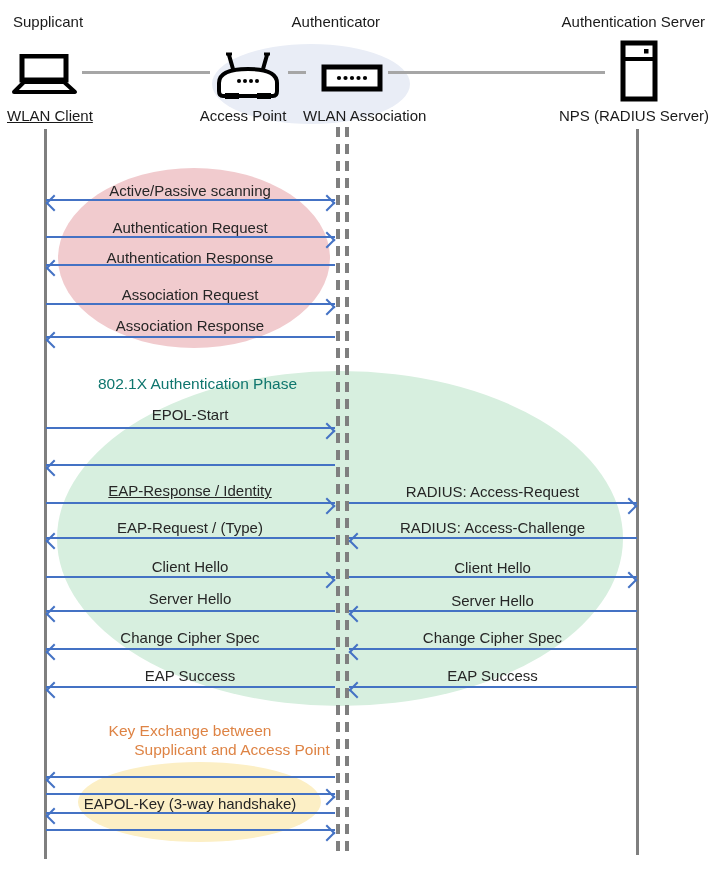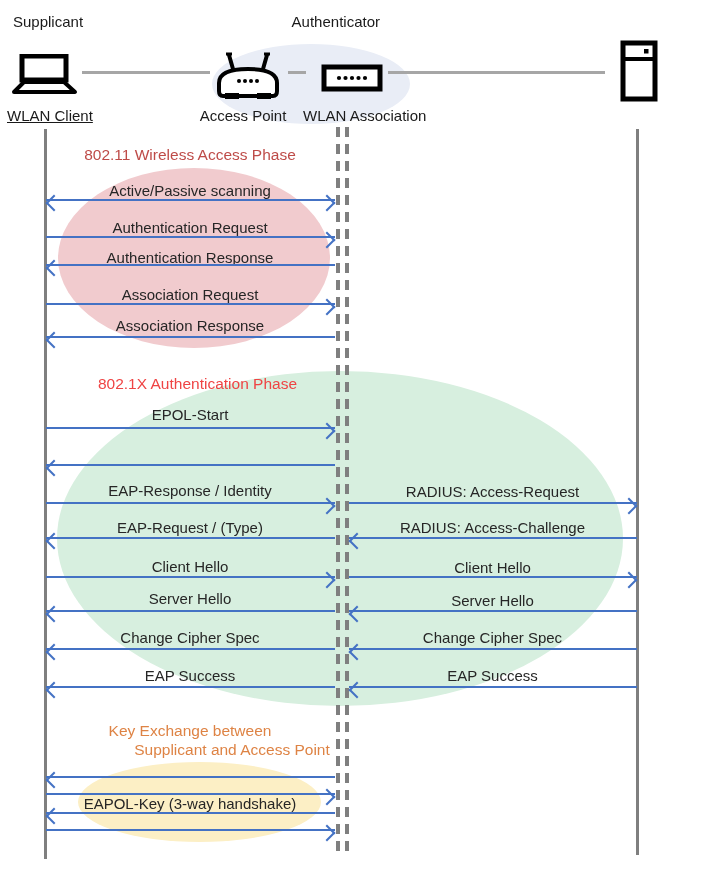--- a/index.html
+++ b/index.html
@@ -21,21 +21,21 @@
   .dashline { position:absolute; width:4px; top:127px; height:730px;
       background:repeating-linear-gradient(to bottom,#7f7f7f 0 10px, transparent 10px 17px); }
   
   .ell { position:absolute; border-radius:50%; }
   .ell-red    { left:58px;  top:168px; width:272px; height:180px; background:#f1cbce; }
   .ell-green  { left:57px;  top:371px; width:566px; height:335px; background:#d7efdf; }
   .ell-yellow { left:78px;  top:762px; width:243px; height:80px;  background:#fcefc5; }
   
   .ptitle { position:absolute; font-size:15.5px; text-align:center; white-space:nowrap; }
   .t-red    { color:#be4b48; }
-  .t-green  { color:#ef4444; }
+  .t-green  { color:#0f766e; }
   .t-orange { color:#de8344; }
   
   .msg { position:absolute; font-size:15px; color:#262626; text-align:center; white-space:nowrap; }
   .lspan { left:45px;  width:290px; }
   .rspan { left:348px; width:289px; }
   
   .arrow { position:absolute; height:0; border-top:2px solid #4472c4; }
   .arrow.lspan { left:46px;  width:289px; }
   .arrow.rspan { left:349px; width:288px; }
   .h { position:absolute; width:10px; height:10px; display:block; }
@@ -44,20 +44,21 @@
   svg { display:block; }
   .icon { position:absolute; }
 </style>
 </head>
 <body>
 
 <div class="stage">
 
   <div class="role" style="left:13px; top:13px;">Supplicant</div>
   <div class="role ctr" style="left:230px; top:13px; width:150px;text-align:right;">Authenticator</div>
+  <div class="role rgt" style="left:540px; top:13px; width:165px;">Authentication Server</div>
 
   <div class="hub"></div>
 
   <div class="hline" style="left:82px;  width:128px;"></div>
   <div class="hline" style="left:288px; width:18px;"></div>
   <div class="hline" style="left:388px; width:217px;"></div>
 
   <svg class="icon" style="left:12px; top:54px;" width="66" height="42" viewBox="0 0 66 42">
     <rect x="10" y="2" width="44" height="24" fill="#ffffff" stroke="#000000" stroke-width="5"></rect>
     <polygon points="2,38 12,28 52,28 63,38" fill="#ffffff" stroke="#000000" stroke-width="4" stroke-linejoin="round"></polygon>
@@ -87,31 +88,31 @@
 
   <svg class="icon" style="left:620px; top:40px;" width="38" height="62" viewBox="0 0 38 62">
     <rect x="3" y="3" width="32" height="56" fill="#ffffff" stroke="#000000" stroke-width="5"></rect>
     <line x1="3" y1="19" x2="35" y2="19" stroke="#000000" stroke-width="4"></line>
     <rect x="24" y="9" width="4.5" height="4.5" fill="#000000"></rect>
   </svg>
 
   <div class="nodelabel" style="left:7px; top:107px;text-decoration:underline;">WLAN Client</div>
   <div class="nodelabel ctr" style="left:193px; top:107px; width:100px;">Access Point</div>
   <div class="nodelabel ctr" style="left:303px; top:107px; width:120px;">WLAN Association</div>
+  <div class="nodelabel ctr" style="left:559px; top:107px; width:150px;">NPS (RADIUS Server)</div>
 
   <div class="ell ell-red"></div>
   <div class="ell ell-green"></div>
   <div class="ell ell-yellow"></div>
 
   <div class="lifeline" style="left:44px;"></div>
   <div class="dashline" style="left:336px;"></div>
   <div class="dashline" style="left:345px;"></div>
   <div class="lifeline" style="left:636px; height:726px;"></div>
 
-  <div class="ptitle t-red lspan" style="top:146px;">802.11 Wireless Access Phase</div>
   <div class="ptitle t-green" style="left:50px; top:375px; width:295px;">802.1X Authentication Phase</div>
   <div class="ptitle t-orange lspan" style="top:722px;">Key Exchange between</div>
   <div class="ptitle t-orange lspan" style="top:741px;margin-left:42px;">Supplicant and Access Point</div>
 
   <div class="msg lspan" style="top:182px;">Active/Passive scanning</div>
   <div class="arrow lspan" style="top:199px;">
       <i class="h hl"></i>
       <i class="h hr"></i>
     </div>
 
@@ -137,21 +138,21 @@
 
   <div class="msg lspan" style="top:406px;">EPOL-Start</div>
   <div class="arrow lspan" style="top:427px;">
       <i class="h hr"></i>
     </div>
 
   <div class="arrow lspan" style="top:464px;">
       <i class="h hl"></i>
     </div>
 
-  <div class="msg lspan" style="top:482px;">EAP-Response / Identity</div>
+  <div class="msg lspan" style="top:482px;text-decoration:underline;">EAP-Response / Identity</div>
   <div class="arrow lspan" style="top:502px;">
       <i class="h hr"></i>
     </div>
 
   <div class="msg lspan" style="top:519px;">EAP-Request / (Type)</div>
   <div class="arrow lspan" style="top:537px;">
       <i class="h hl"></i>
     </div>
 
   <div class="msg lspan" style="top:558px;">Client Hello</div>

